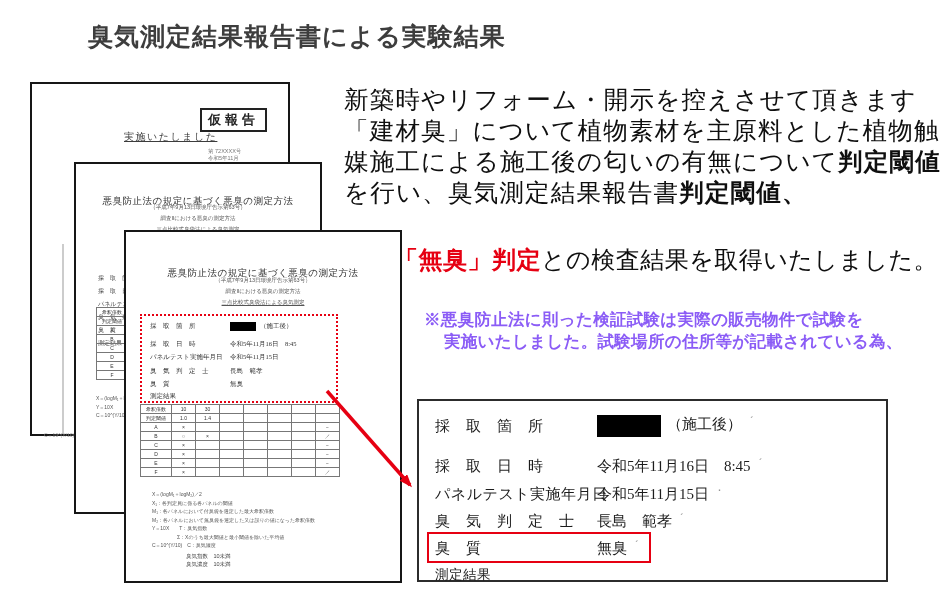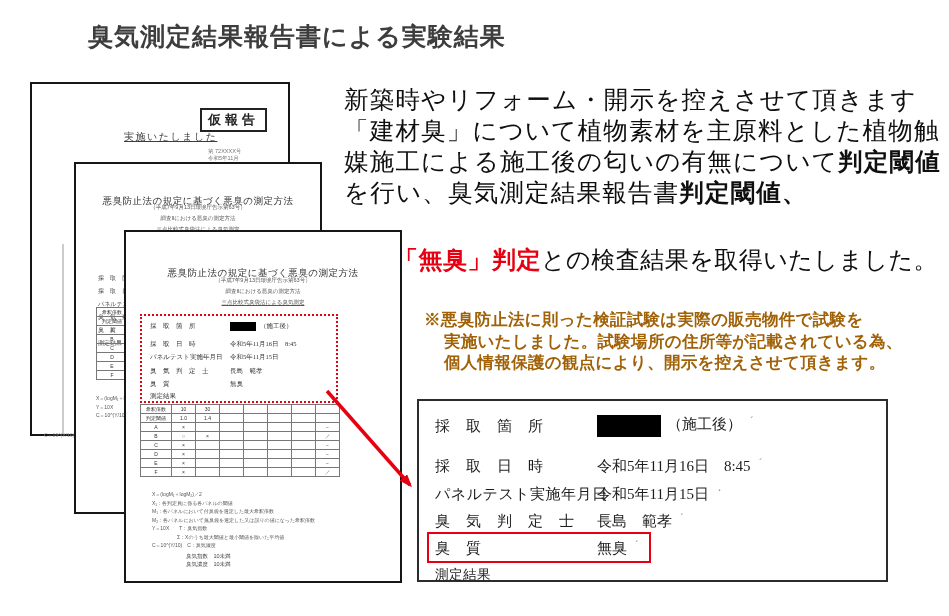--- a/index.html
+++ b/index.html
@@ -9,21 +9,21 @@
   
   .page-title{position:absolute;left:88px;top:20px;font-size:25px;font-weight:bold;
               color:#3d3d3d;letter-spacing:1px;}
   .paragraph{position:absolute;left:344px;top:84px;width:602px;font-size:24.5px;
              line-height:31px;letter-spacing:1.2px;color:#0f0f0f;}
   .paragraph .b{font-weight:bold;}
   .statement{position:absolute;left:394px;top:224px;font-size:24px;letter-spacing:0.5px;
              color:#0f0f0f;z-index:7;white-space:nowrap;margin-top:20px;}
   .statement .hl{color:var(--accent,#e60012);font-weight:bold;}
   .note{position:absolute;left:424px;top:309px;font-size:16.5px;font-weight:bold;
-        line-height:21.5px;color:#a16207;letter-spacing:0.3px;z-index:7;}
+        line-height:21.5px;color:#8b5cf6;letter-spacing:0.3px;z-index:7;}
   .note .nline{white-space:nowrap;}
   .note .indent{padding-left:20px;}
 
   
   .doc{position:absolute;background:#fff;border:2px solid #161616;box-sizing:border-box;}
   .doc-back{left:30px;top:82px;width:260px;height:354px;z-index:1;}
   .doc-mid{left:74px;top:162px;width:248px;height:352px;z-index:2;}
   .doc-front{left:124px;top:230px;width:278px;height:353px;z-index:3;}
 
   .stamp{position:absolute;left:168px;top:24px;border:2px solid #222;padding:1px 6px;
@@ -305,21 +305,20 @@
     <span>新築時やリフォーム・開示を控えさせて頂きます「建材臭」について植物素材を主原料とした植物触媒施工による施工後の匂いの有無について</span><span class="b">判定閾値</span><span>を行い、臭気測定結果報告書</span><span class="b">判定閾値、</span>
   </div>
 
   <div class="statement">
     <span class="hl">「無臭」判定</span><span>との検査結果を取得いたしました。</span>
   </div>
 
   <div class="note">
     <div class="nline">※悪臭防止法に則った検証試験は実際の販売物件で試験を</div>
     <div class="nline indent">実施いたしました。試験場所の住所等が記載されている為、</div>
-    <div class="nline indent">個人情報保護の観点により、開示を控えさせて頂きます。</div>
   </div>
 
   <div class="panel">
     <div class="prow" style="top:14px">
       <span class="plabel">採　取　箇　所</span>
       <span class="pvalue"><span class="redact"></span><span>（施工後）</span></span>
       <span class="ptick">ˊ</span>
     </div>
     <div class="prow" style="top:56px">
       <span class="plabel">採　取　日　時</span>

